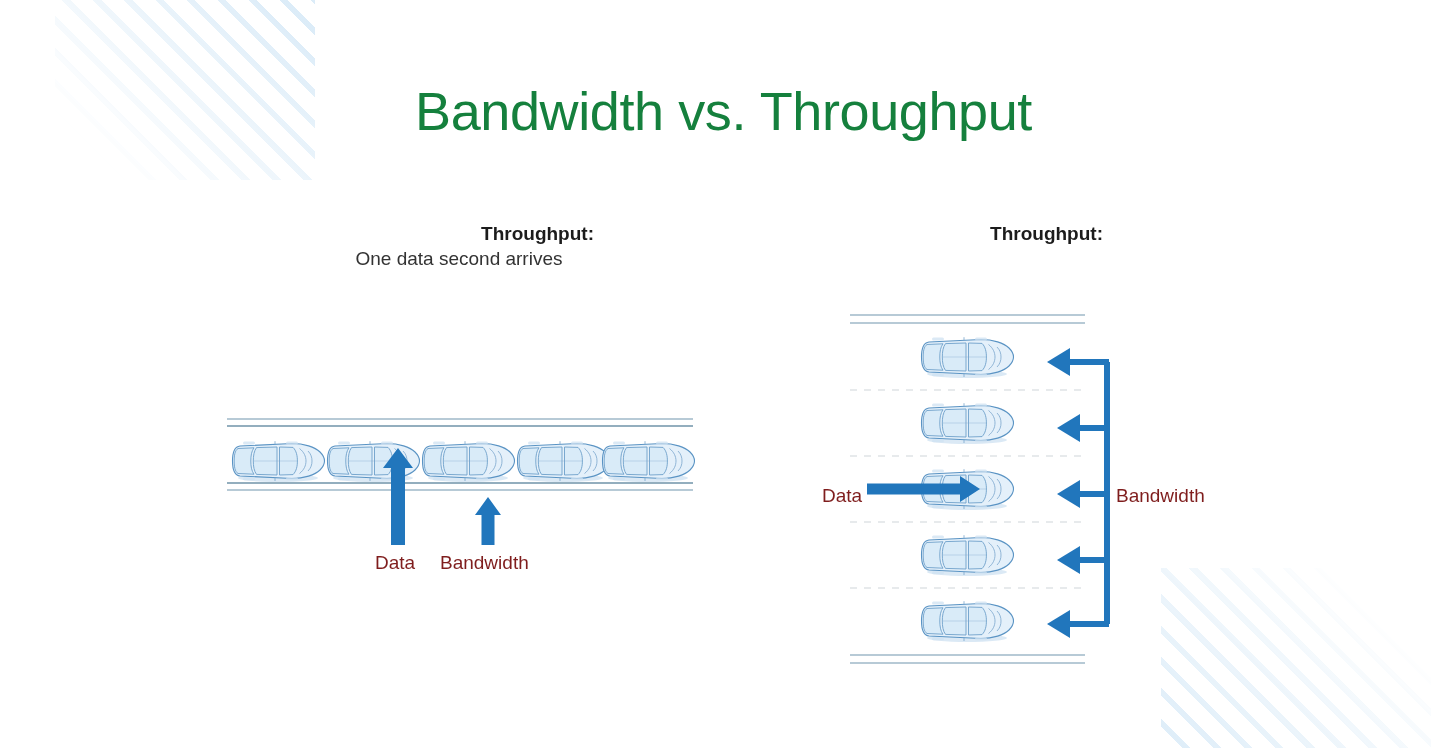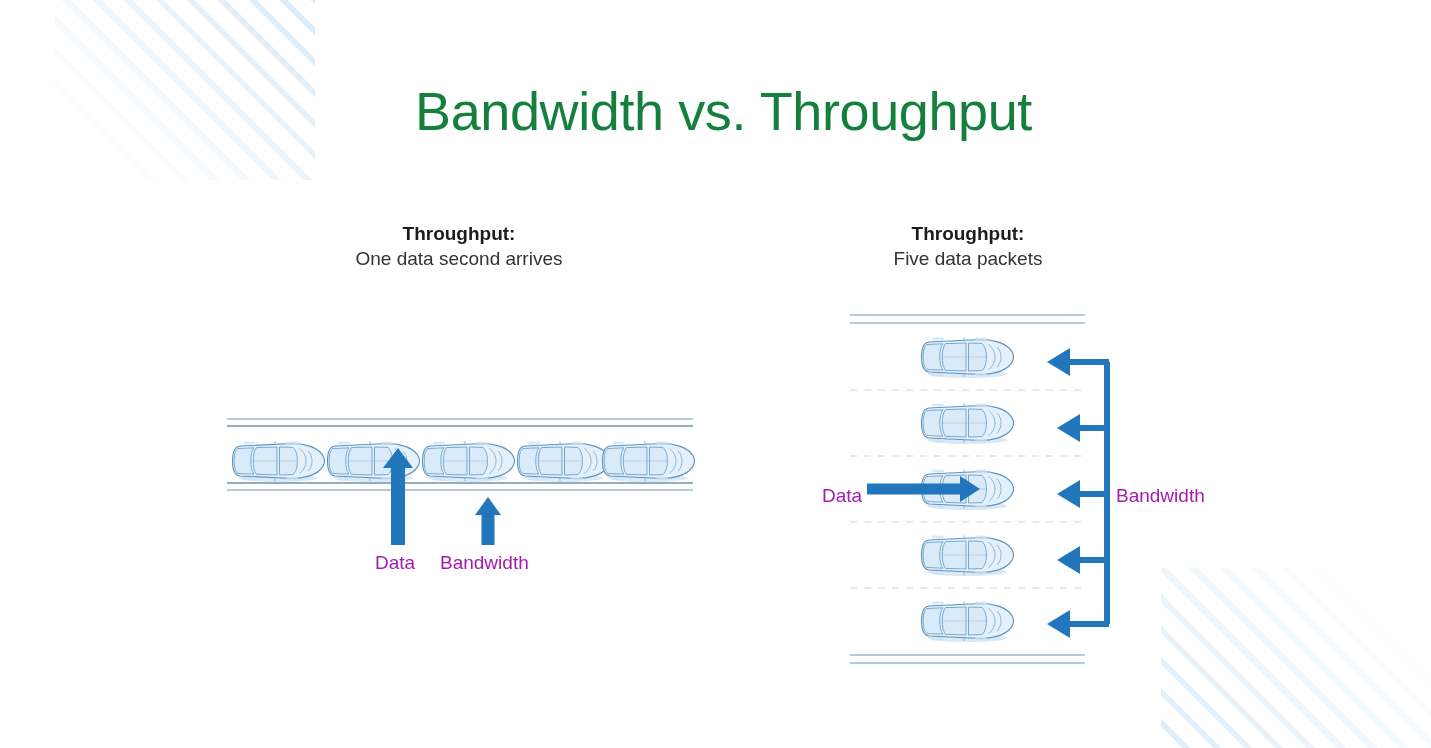--- a/index.html
+++ b/index.html
@@ -75,20 +75,21 @@
     text-align: center;
     color: #333333;
     font-size: 19px;
     line-height: 24.5px;
   }
   .caption .cap-head {
     display: block;
     font-weight: bold;
     color: #1c1c1c;
     font-size: 19px;
+    text-align: right;
   }
   .caption .cap-line {
     display: block;
   }
   #caption-left  { left: 324px; top: 222px; width: 270px; }
   #caption-right { left: 833px; top: 222px; width: 270px; }
 
   
   #diagram-left  { position: absolute; left: 225px; top: 405px; width: 470px; height: 190px; }
   #diagram-right { position: absolute; left: 805px; top: 305px; width: 430px; height: 380px; }
@@ -103,21 +104,21 @@
   .car-glass { fill: #d9ebf8; stroke: #6d9fca; stroke-width: 0.9; }
   .car-detail { stroke: #7aa6cd; stroke-width: 0.8; fill: none; }
   .car-shadow { fill: #cfe2f1; opacity: 0.75; }
 
   .arrow-blue { fill: #2176bc; }
   .spine { stroke: #2176bc; stroke-width: 6; fill: none; stroke-linecap: butt; }
 
   .label {
     position: absolute;
     font-size: 19px;
-    color: #a21caf;
+    color: #7f1d1d;
     white-space: nowrap;
   }
   #label-left-data      { left: 375px; top: 552px; }
   #label-left-bandwidth { left: 440px; top: 552px; }
   #label-right-data     { left: 822px; top: 485px; }
   #label-right-bw       { left: 1116px; top: 485px; }
 </style>
 </head>
 <body>
 
@@ -128,21 +129,20 @@
 
   <div id="title">Bandwidth vs. Throughput</div>
 
   <div class="caption" id="caption-left">
     <span class="cap-head">Throughput:</span>
     <span class="cap-line">One data second arrives</span>
   </div>
 
   <div class="caption" id="caption-right">
     <span class="cap-head">Throughput:</span>
-    <span class="cap-line">Five data packets</span>
   </div>
 
   <div id="diagram-left">
     <svg width="470" height="190" viewBox="0 0 470 190" xmlns="http://www.w3.org/2000/svg">
       <defs>
 
         <g id="car-top">
           <ellipse class="car-shadow" cx="48" cy="40" rx="40" ry="4"></ellipse>
           <path class="car-body" d="M10,8 L62,5.5 C74,5.5 85,9 90,14 C93.5,17.5 94.5,20.5 94.5,23
                    C94.5,25.5 93.5,28.5 90,32 C85,37 74,40.5 62,40.5 L10,38

